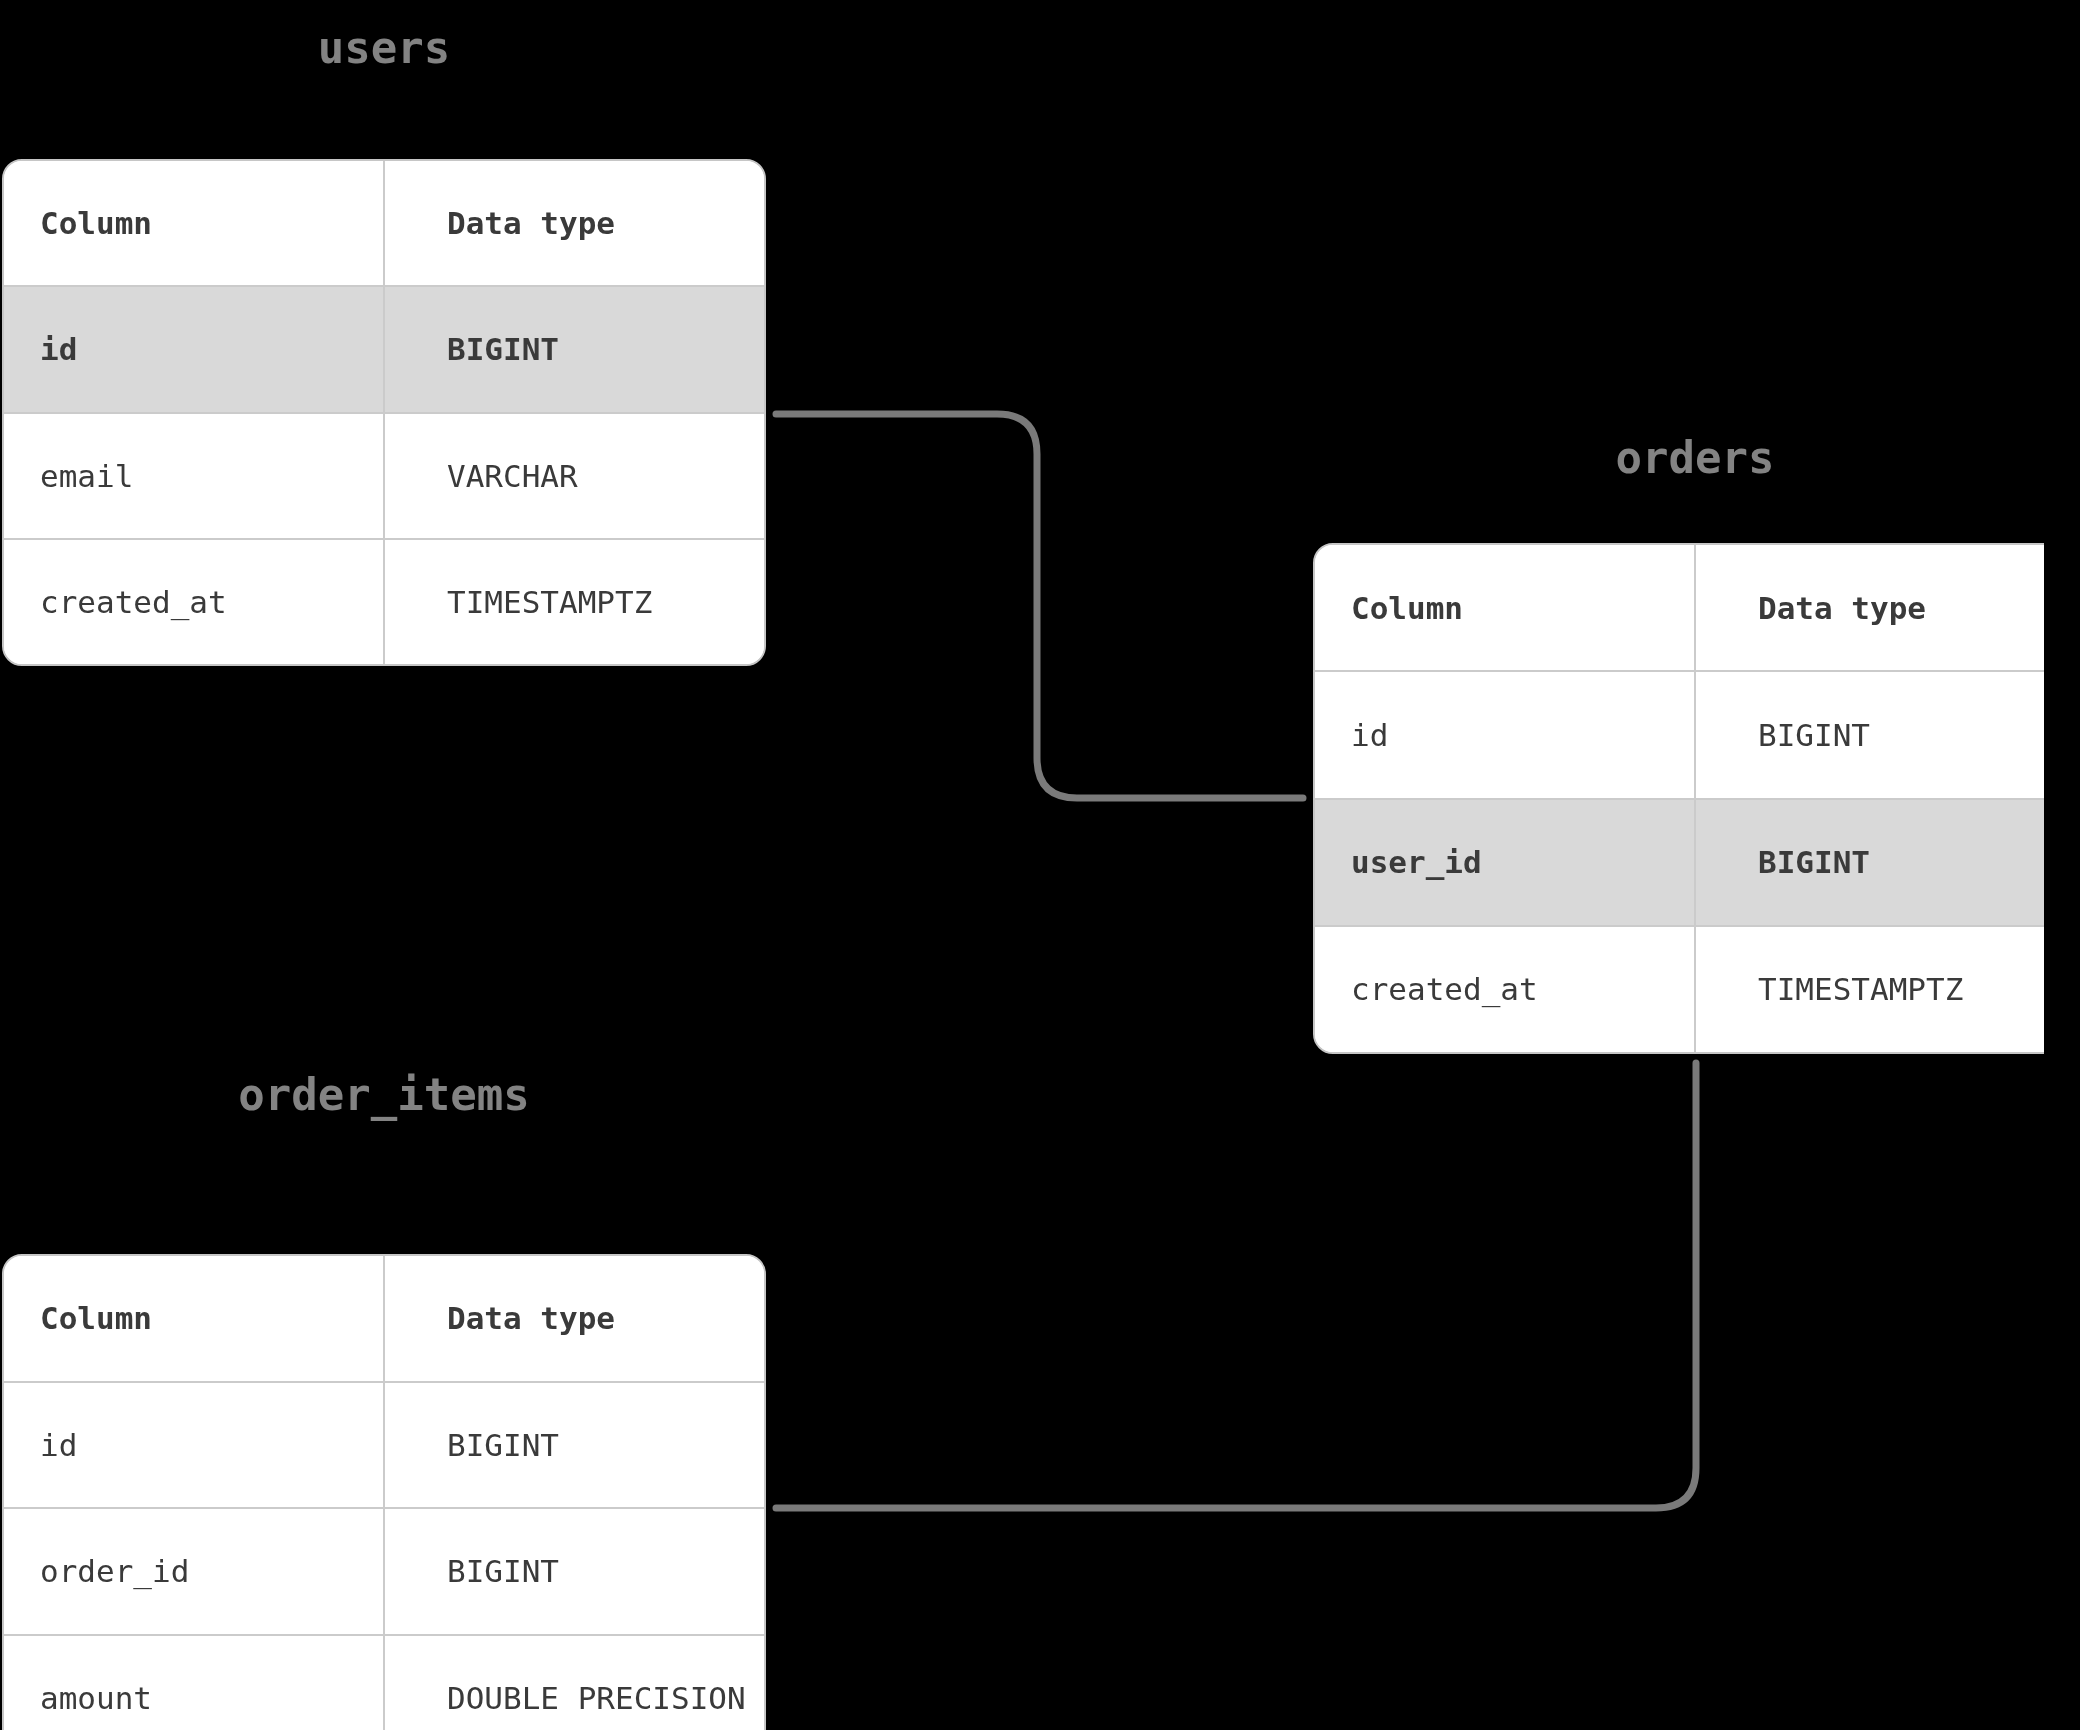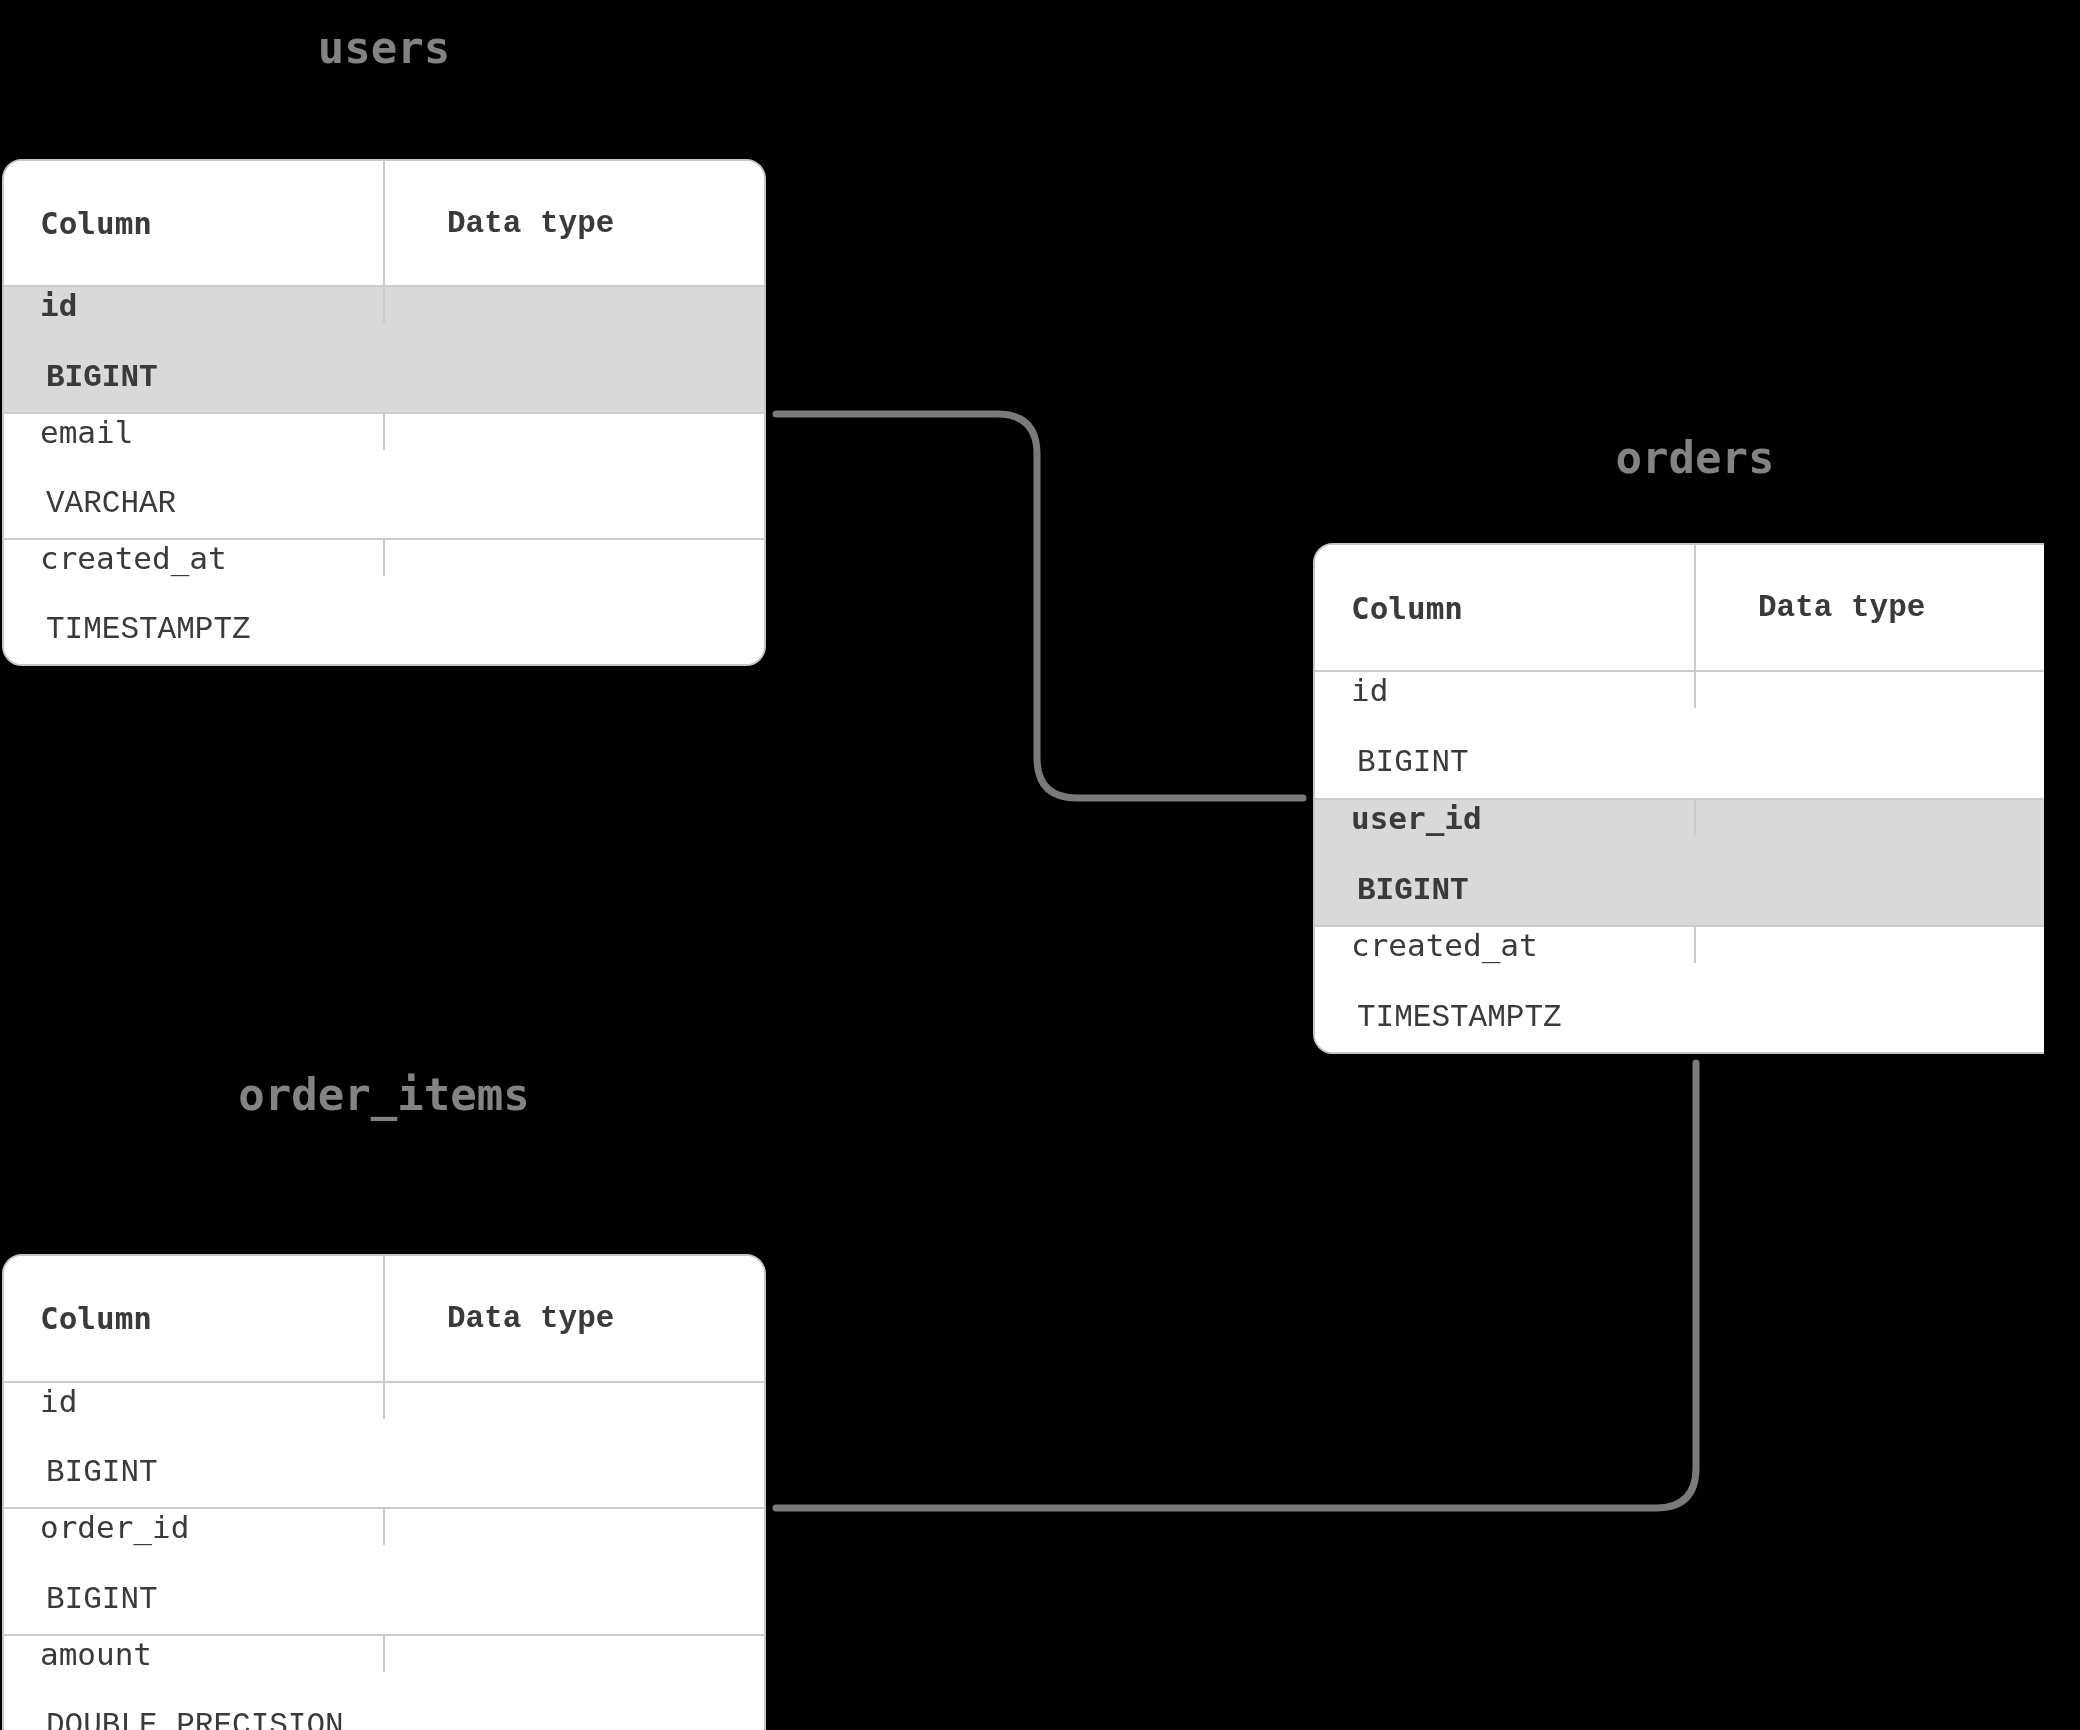--- a/index.html
+++ b/index.html
@@ -55,41 +55,39 @@
     overflow:hidden;
   }
   .row{
     flex:1;
     display:flex;
     background:var(--card-bg);
     gap:20px;
   }
   .row + .row{
     border-top:2px solid var(--row-divider);
-    flex-direction:column;
   }
   .row.hl{
     background:var(--highlight-bg);
   }
   .cell{
     display:flex;
     align-items:center;
     font-size:31px;
     color:var(--text);
     white-space:nowrap;
   }
   .c1{
     width:381px;
     border-right:2px solid var(--row-divider);
     padding-left:36px;
   }
   .c2{
     flex:1;
     padding-left:42px;
-    font-family:Liberation Mono, monospace;
   }
   .row.header .cell,
   .row.hl .cell{
     font-weight:700;
   }
   
   #card-users{left:2px;top:123px;width:764px;height:507px;}
   #title-users{left:2px;top:-14px;}
   #card-orders{left:1313px;top:507px;width:764px;height:511px;}
   #title-orders{left:1313px;top:396px;}

